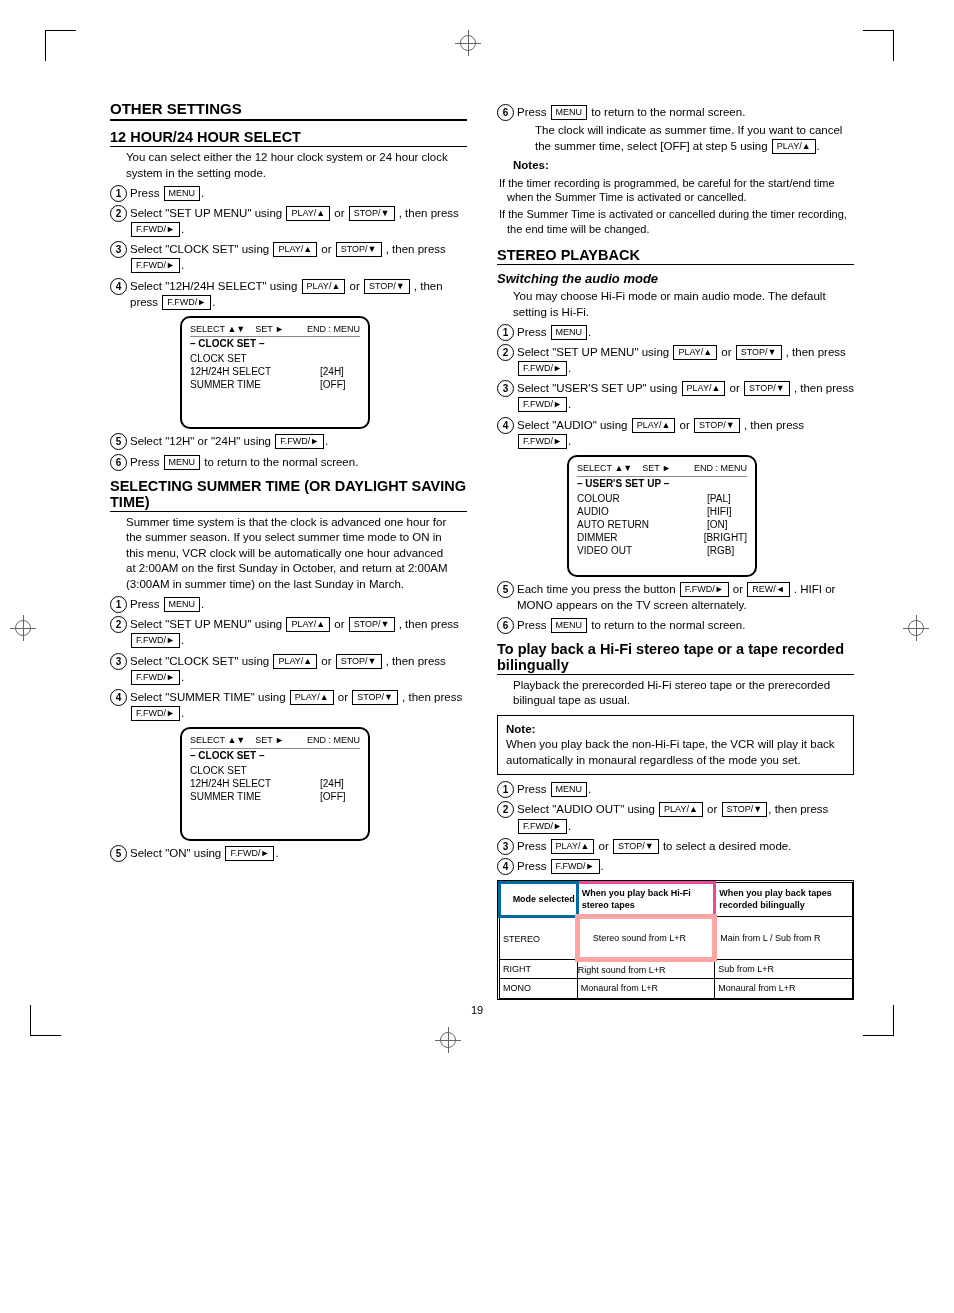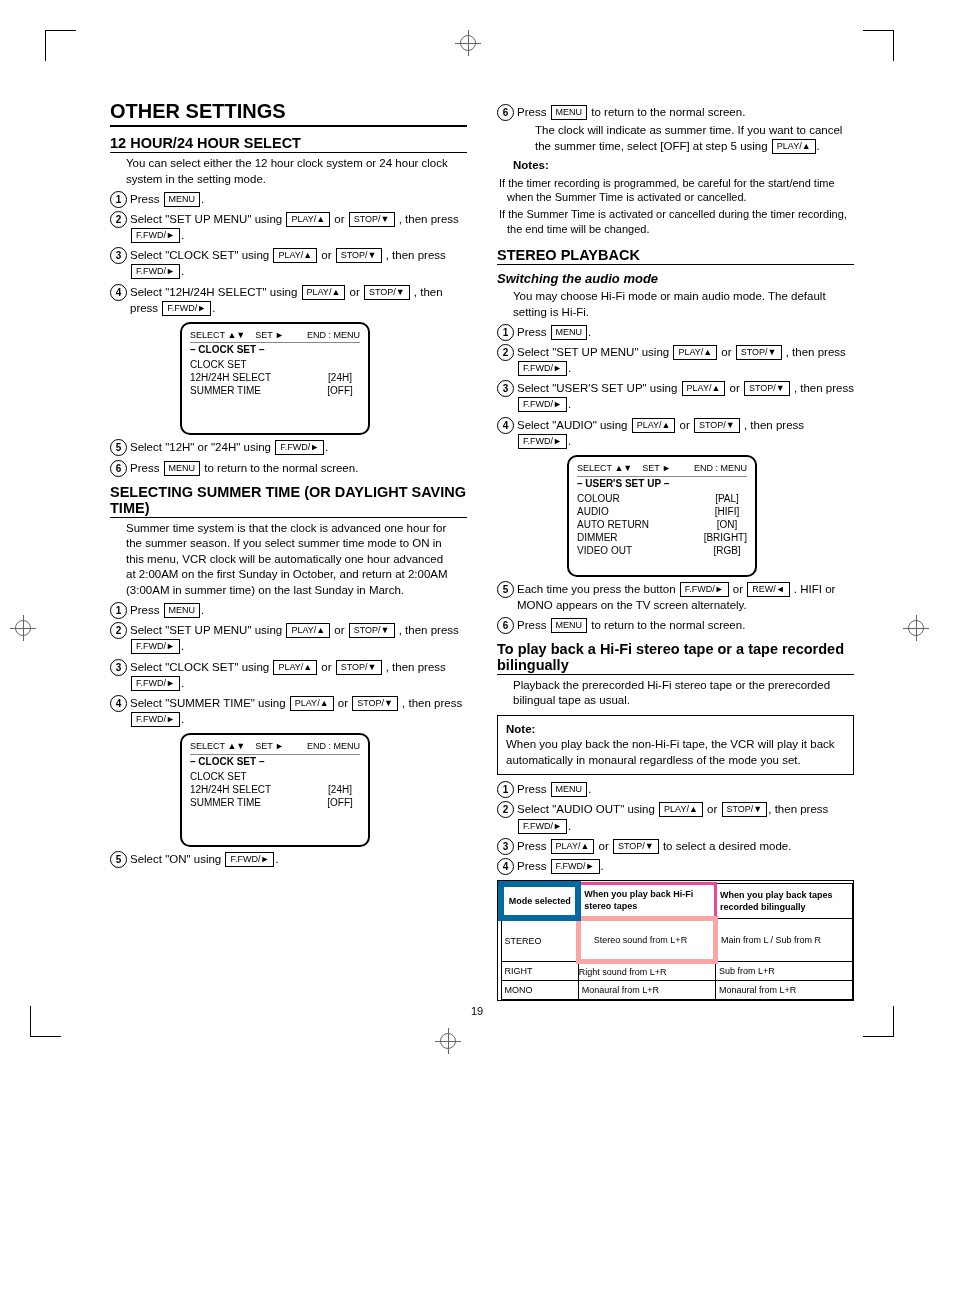--- a/index.html
+++ b/index.html
@@ -17,21 +17,21 @@
   }
   .cols {
     display: flex;
     gap: 30px;
   }
   .col {
     flex: 1;
     min-width: 0;
   }
   h2.section-title {
-    font-size: 20px;
+    font-size: 15px;
     font-weight: bold;
     margin: 0 0 4px 0;
     border-bottom: 2px solid #000;
     padding-bottom: 2px;
   }
   h3.sub-title {
     font-size: 14.5px;
     font-weight: bold;
     margin: 8px 0 2px 0;
     border-bottom: 1px solid #000;
@@ -108,21 +108,21 @@
     font-weight: bold;
     font-size: 10px;
     margin-bottom: 2px;
   }
   .tv-row {
     display: flex;
     font-size: 10px;
     line-height: 1.3;
   }
   .tv-row .lbl { flex: 1; }
-  .tv-row .val { text-align: center; min-width: 40px; }
+  .tv-row .val { text-align: left; min-width: 40px; }
   .box-note {
     border: 1px solid #000;
     padding: 6px 8px;
     font-size: 11.5px;
     line-height: 1.35;
     margin: 6px 0;
   }
   .indent {
     margin-left: 18px;
     font-size: 11.5px;
@@ -341,21 +341,21 @@
         <li><span>Press </span><span class="keybtn">MENU</span><span>.</span></li>
         <li><span>Select "AUDIO OUT" using </span><span class="keybtn">PLAY/▲</span><span> or </span><span class="keybtn">STOP/▼</span><span>, then press </span><span class="keybtn">F.FWD/►</span><span>.</span></li>
         <li><span>Press </span><span class="keybtn">PLAY/▲</span><span> or </span><span class="keybtn">STOP/▼</span><span> to select a desired mode.</span></li>
         <li><span>Press </span><span class="keybtn">F.FWD/►</span><span>.</span></li>
       </ol>
 
       <div class="box-note" style="padding:0">
         <table style="width:100%; border-collapse:collapse; font-size:9px;">
           <tbody>
               <tr>
-            <th style="border:6px solid #0369a1; padding:1px; width:22%; text-align:center">Mode selected</th>
+            <th style="border:3px solid #0369a1; padding:1px; width:22%; text-align:right">Mode selected</th>
             <th style="border:3px solid #ec4899; padding:3px; width:39%; text-align:left">When you play back Hi-Fi stereo tapes</th>
             <th style="border:1px solid #000; padding:3px; text-align:left">When you play back tapes recorded bilingually</th>
           </tr>
           <tr>
                 <td style="border:1px solid #000; padding:3px">STEREO</td>
                 <td style="border:5px solid #fca5a5; padding:13px">Stereo sound from L+R</td>
                 <td style="border:1px solid #000; padding:3px">Main from L / Sub from R</td>
               </tr>
           <tr>
                 <td style="border:1px solid #000; padding:3px">RIGHT</td>

